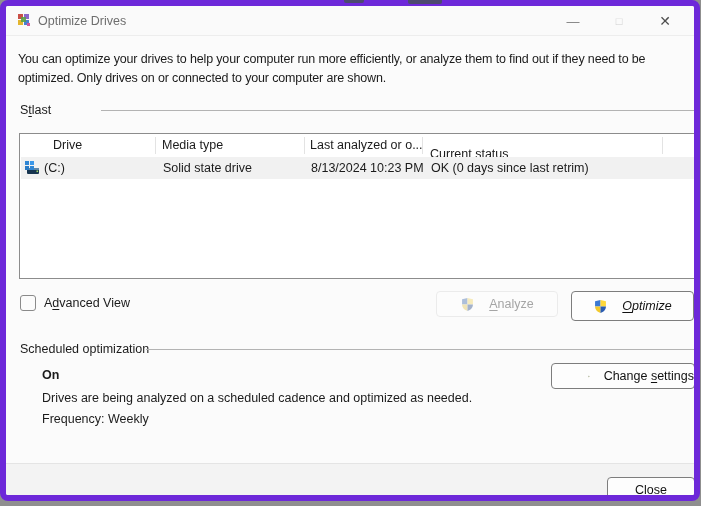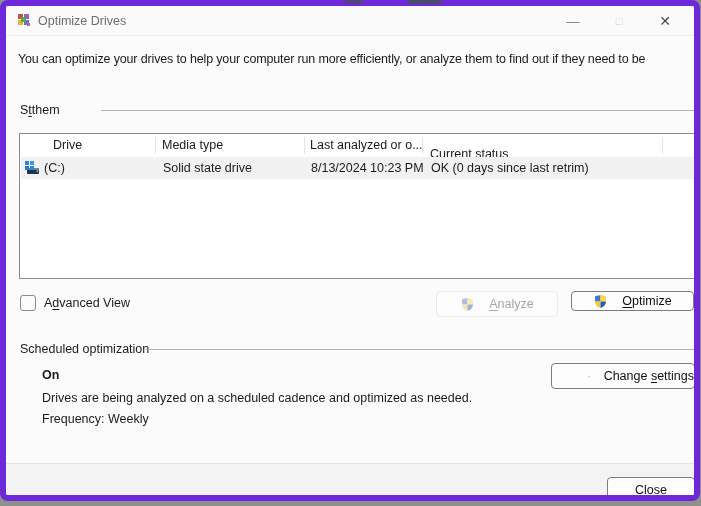--- a/index.html
+++ b/index.html
@@ -41,21 +41,21 @@
 
   
   .checkbox { position:absolute; left:14px; top:289px; width:16px; height:16px; background:#fbfbfb; border:1px solid #8a8a8a; border-radius:3px; }
   .cb-label { position:absolute; left:38px; top:290px; font-size:12.5px; white-space:nowrap; }
 
   
   .btn { position:absolute; display:flex; align-items:center; justify-content:center; gap:14px;
          font-size:12.5px; background:#fdfdfd; border:1px solid #7d7d7d; border-radius:4px; white-space:nowrap; }
   .btn-analyze { left:430px; top:285px; width:122px; height:26px; border-color:#ebebeb; background:#fcfcfc; color:#a5a5a5; }
   .btn-analyze svg { opacity:.45; filter:grayscale(35%); }
-  .btn-optimize { left:565px; top:285px; width:123px; height:20px; color:#111; }
+  .btn-optimize { left:565px; top:285px; width:123px; height:30px; color:#111;font-style:italic; }
   .btn-change { left:545px; top:357px; width:144px; height:26px; color:#111;padding-left:36px; }
   .btn-close-f { left:601px; top:13px; width:88px; height:25px; color:#111; position:absolute; }
 
   
   .on-label { position:absolute; left:36px; top:362px; font-size:12.5px; font-weight:bold; }
   .sched-desc { position:absolute; left:36px; top:385px; font-size:12.5px; white-space:nowrap; }
   .freq { position:absolute; left:36px; top:406px; font-size:12.5px; white-space:nowrap; }
 
   
   .footer { position:absolute; left:0; top:457px; width:100%; height:44px; background:#f3f3f3; border-top:1px solid #e4e4e4; }
@@ -81,23 +81,24 @@
     <div class="win-btn btn-max">
         <span>□</span>
       </div>
     <div class="win-btn btn-close">
         <span>✕</span>
       </div>
   </div>
 
   <div class="desc">
     <div>You can optimize your drives to help your computer run more efficiently, or analyze them to find out if they need to be</div>
+    <div>optimized. Only drives on or connected to your computer are shown.</div>
   </div>
 
-  <div class="group-label" style="left:14px; top:97px;"><span>S</span><span class="u">t</span><span>them</span></div>
+  <div class="group-label" style="left:14px; top:97px;"><span>S</span><span class="u">t</span><span>last</span></div>
   <div class="rule" style="left:95px; top:104px; width:594px;"></div>
 
   <div class="listview">
     <div class="lv-header">
       <span class="hcell" style="left:9px;margin-left:24px;">Drive</span>
       <span class="hcell" style="left:142px;">Media type</span>
       <span class="hcell" style="left:290px;">Last analyzed or o...</span>
       <span class="hcell" style="left:410px;margin-top:9px;">Current status</span>
       <span class="hsep" style="left:135px;"></span>
       <span class="hsep" style="left:284px;"></span>

